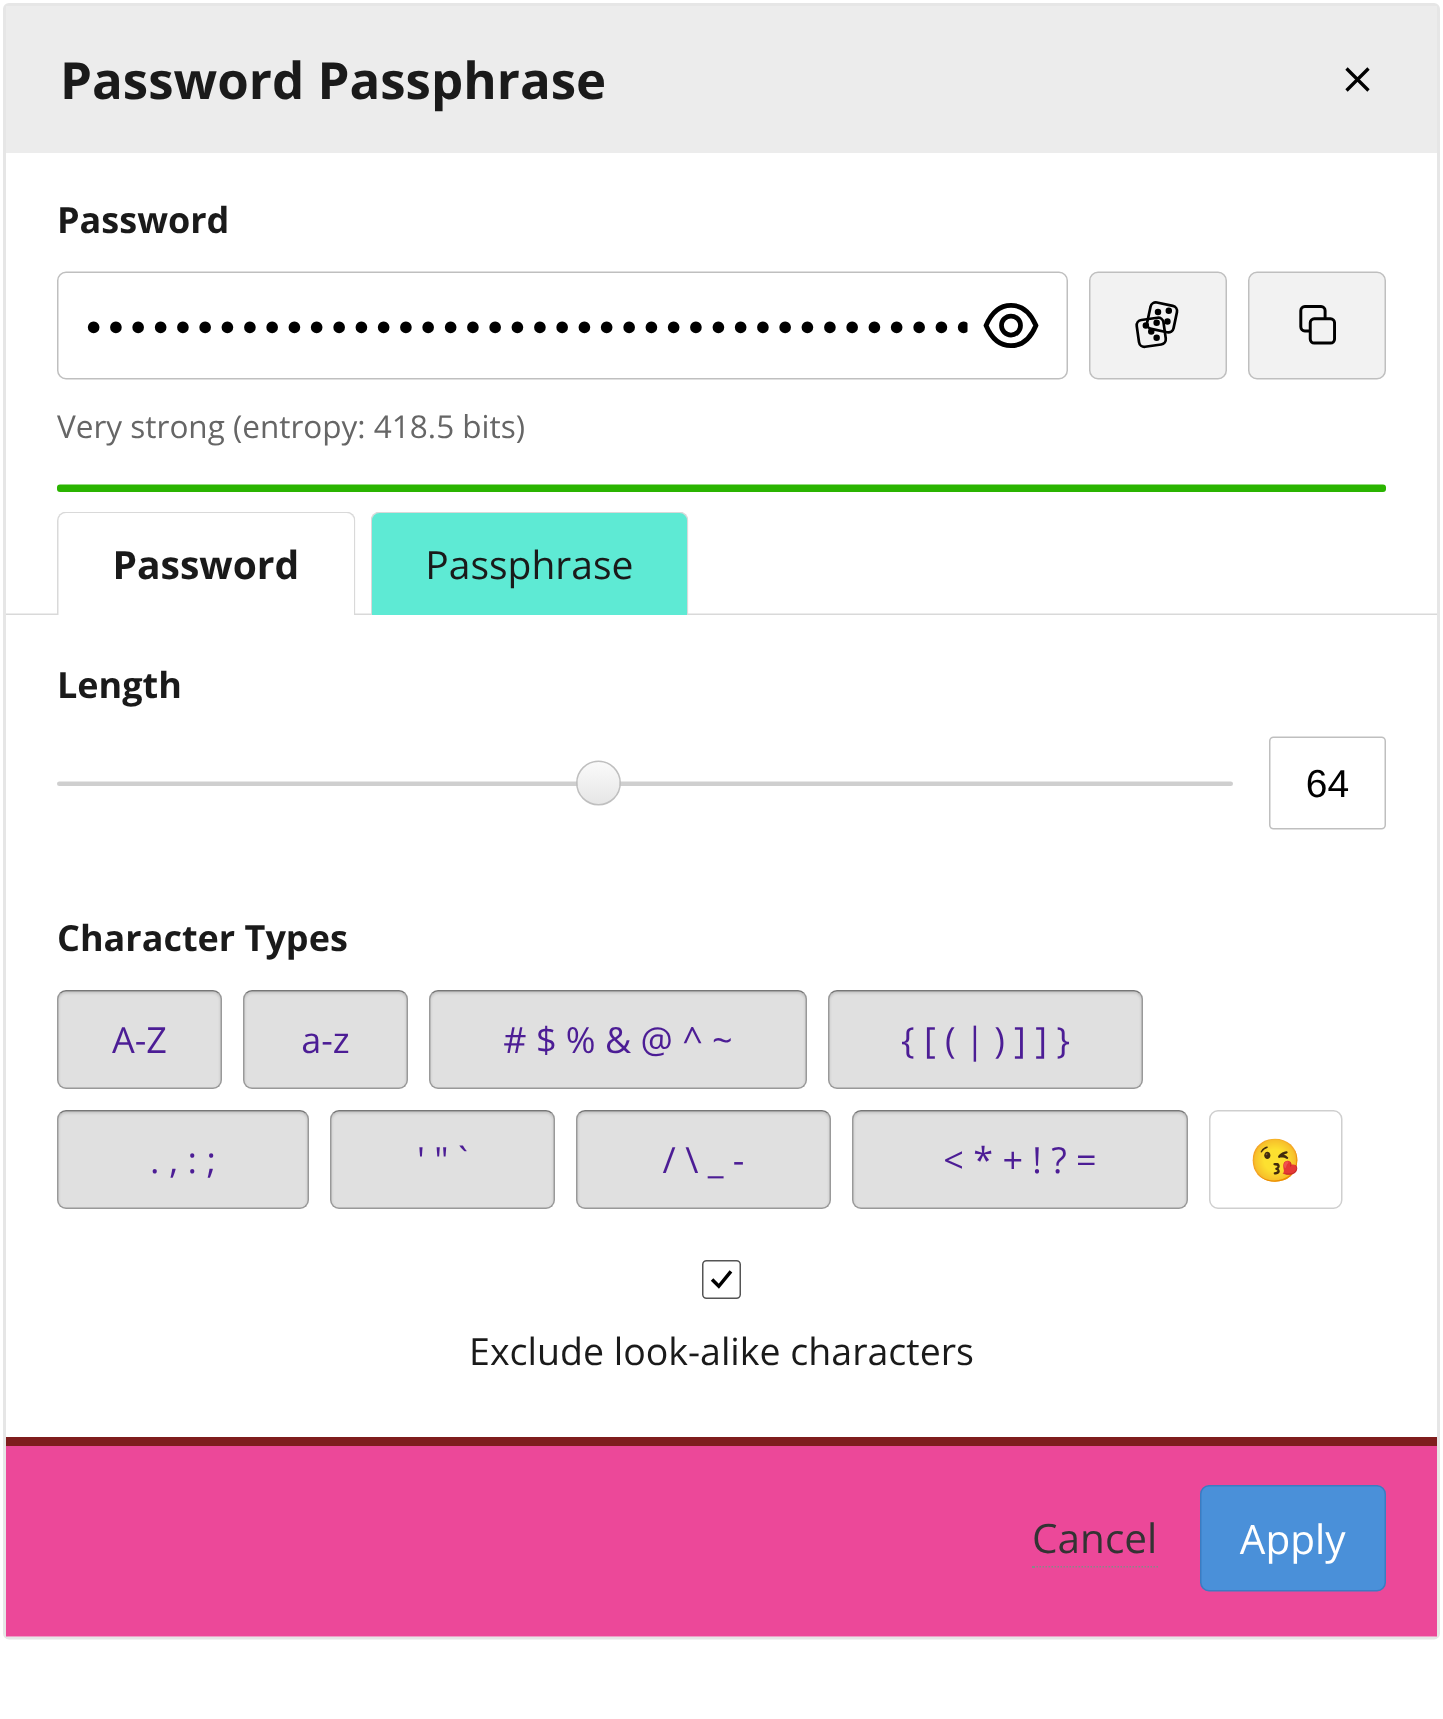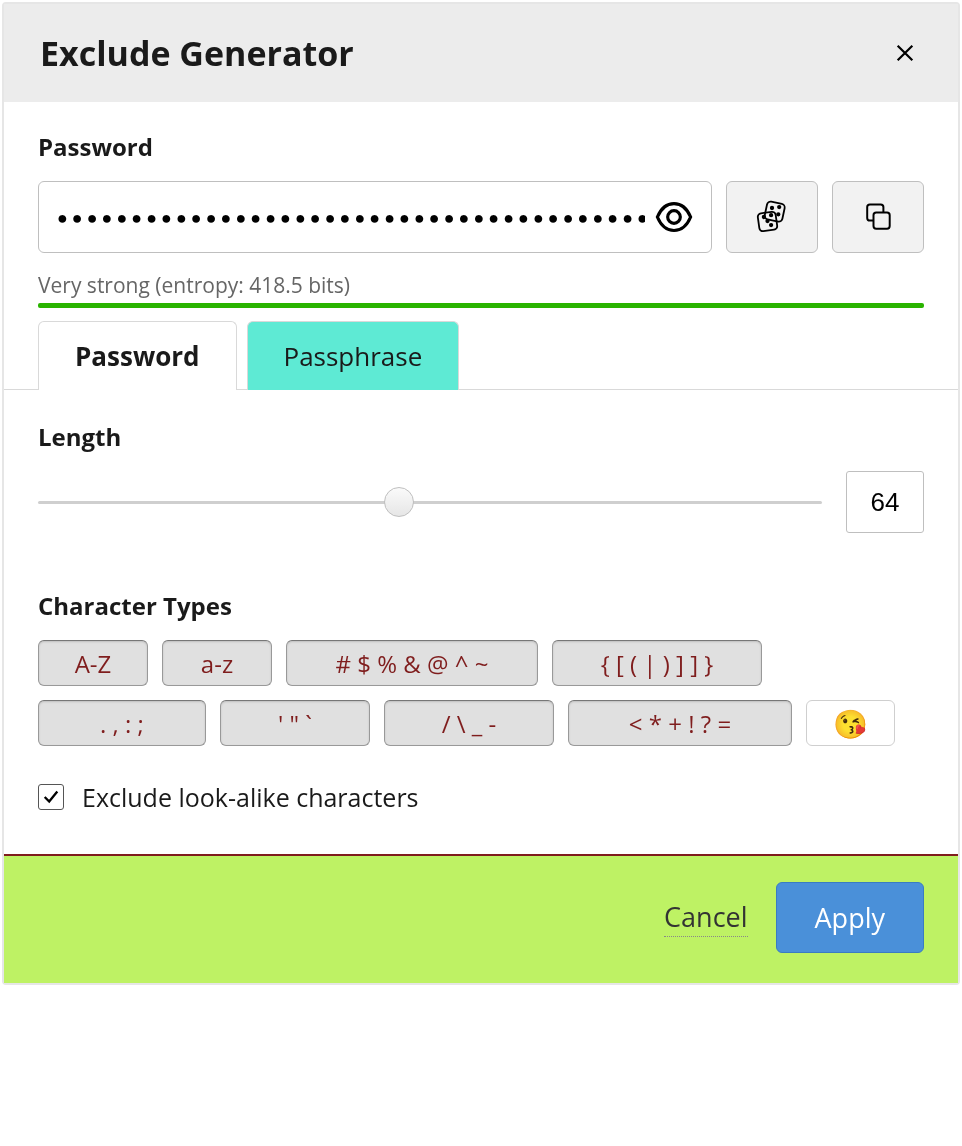--- a/index.html
+++ b/index.html
@@ -82,21 +82,21 @@
     border-radius: 6px;
     background: #f2f2f2;
     display: flex; align-items: center; justify-content: center;
     cursor: pointer;
   }
   .square-btn svg { width: 36px; height: 36px; }
   .strength-area { margin-top: 18px; }
   .strength-text {
     font-size: 21px;
     color: #666;
-    margin-bottom: 4px;
+    margin-bottom: 24px;
   }
   .strength-bar {
     height: 5px;
     width: 100%;
     background: #2ab400;
     border-radius: 2px;
   }
   .tabs {
     display: flex;
     margin-top: 12px;
@@ -166,32 +166,32 @@
     font-size: 26px;
     text-align: center;
   }
   .char-types {
     display: flex;
     flex-wrap: wrap;
     gap: 14px;
     margin-top: 4px;
   }
   .char-btn {
-    height: 46px;
+    height: 66px;
     padding: 0 26px;
     border: 1px solid #999;
     border-top: 1.5px solid #777;
     border-radius: 6px;
     background: #e0e0e0;
     font-size: 24px;
     display: flex;
     align-items: center;
     justify-content: center;
     cursor: pointer;
-    color: #7f1d1d;
+    color: #4c1d95;
     box-shadow: inset 0 1px 2px rgba(0,0,0,0.15);
   }
   .char-btn.inactive {
     background: #fff;
     border: 1px solid #cfcfcf;
     box-shadow: none;
   }
   .char-btn.row1-a { min-width: 110px; }
   .char-btn.row1-b { min-width: 252px; }
   .char-btn.row1-c { min-width: 210px; }
@@ -199,64 +199,65 @@
   .char-btn.row2-b { min-width: 150px; }
   .char-btn.row2-c { min-width: 170px; }
   .char-btn.row2-d { min-width: 224px; }
   .char-btn.emoji { min-width: 84px; font-size: 28px; }
   .checkbox-row {
     display: flex;
     align-items: center;
     gap: 18px;
     margin-top: 34px;
     margin-bottom: 40px;
+    flex-direction: column;
   }
   .checkbox {
     width: 26px; height: 26px;
     border: 1.5px solid #555;
     border-radius: 3px;
     display: flex; align-items: center; justify-content: center;
     cursor: pointer;
     background: #fff;
   }
   .checkbox svg { width: 18px; height: 18px; }
   .checkbox-label { font-size: 25px; }
   .footer {
-    border-top: 2px solid #7f1d1d;
+    border-top: 6px solid #7f1d1d;
     padding: 26px 34px 30px;
     display: flex;
     justify-content: flex-end;
     gap: 28px;
     align-items: center;
-    background: #bef264;
+    background: #ec4899;
   }
   .cancel-btn {
     font-size: 27px;
     color: #333;
     border-bottom: 1.5px dotted #888;
     cursor: pointer;
     padding-bottom: 1px;
   }
   .apply-btn {
     background: #4a90d9;
     color: #fff;
     font-size: 27px;
-    padding: 16px 38px;
+    padding: 16px 26px;
     border: 1px solid #3a7cc2;
     border-radius: 6px;
     cursor: pointer;
   }
 </style>
 </head>
 <body>
 
 <div class="dialog">
 
   <div class="header">
-    <div class="header-title">Exclude Generator</div>
+    <div class="header-title">Password Passphrase</div>
     <div class="close-btn">
       <svg viewBox="0 0 24 24" fill="none" stroke="#000" stroke-width="2.4">
           <path d="M4 4 L20 20 M20 4 L4 20"></path>
         </svg>
     </div>
   </div>
 
   <div class="body">
 
     <div class="section-label">Password</div>

